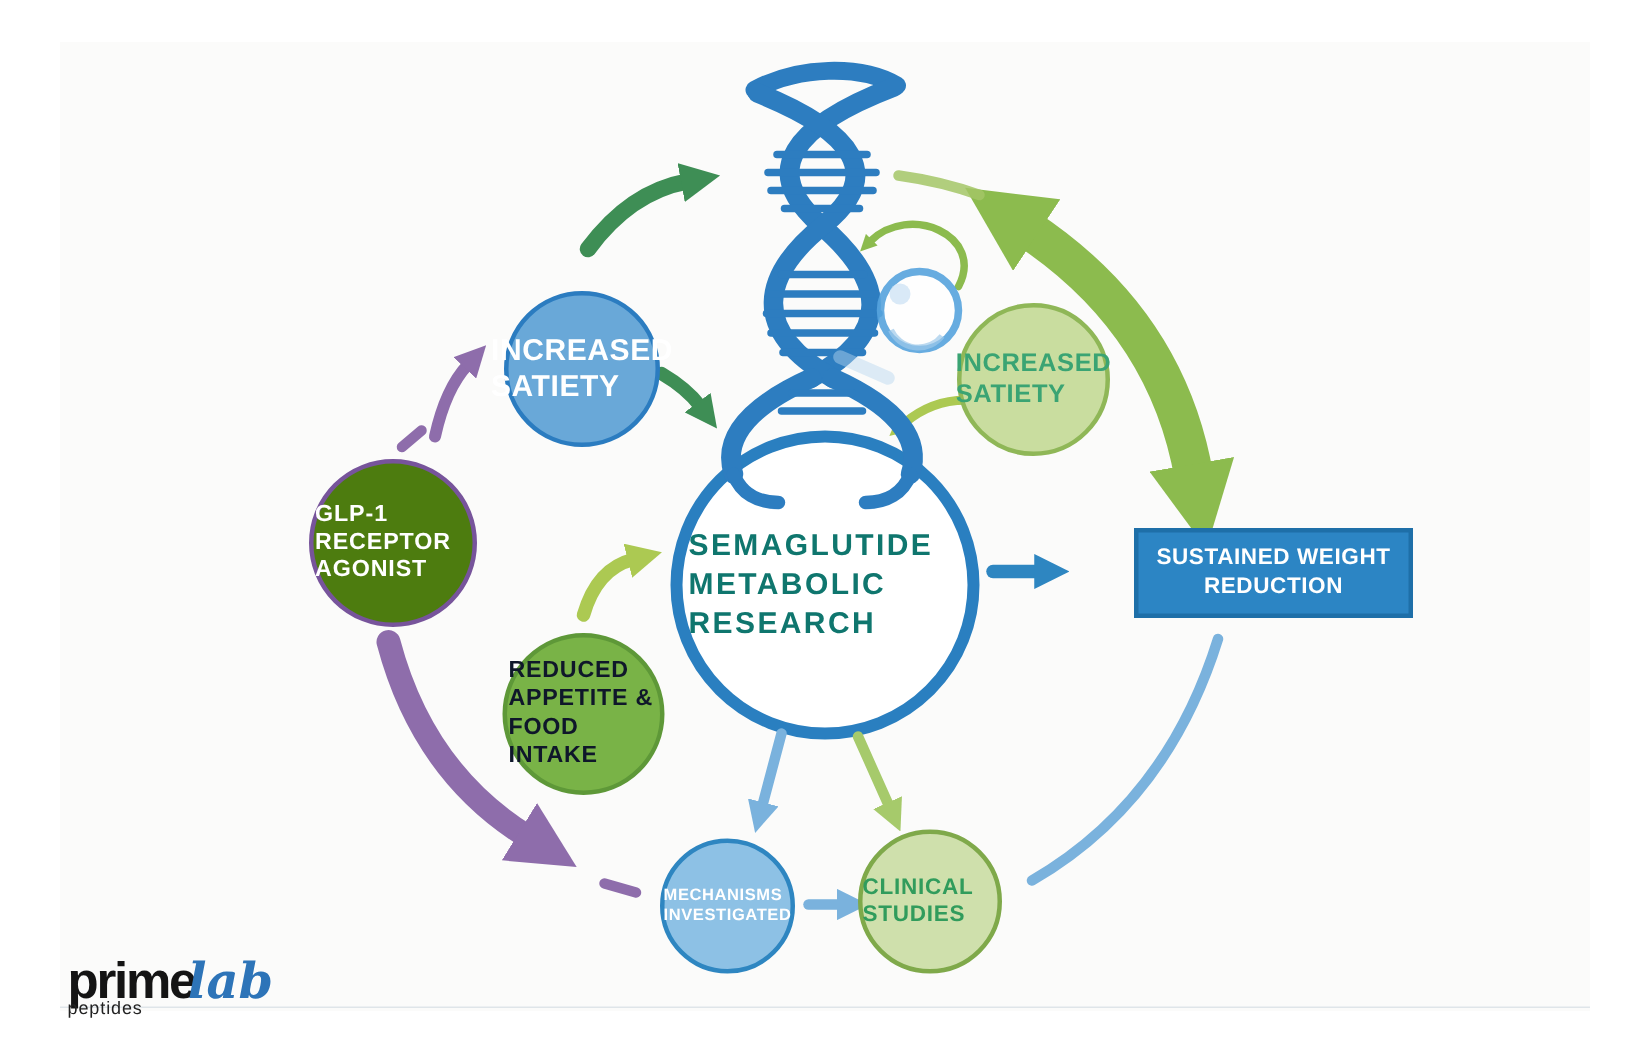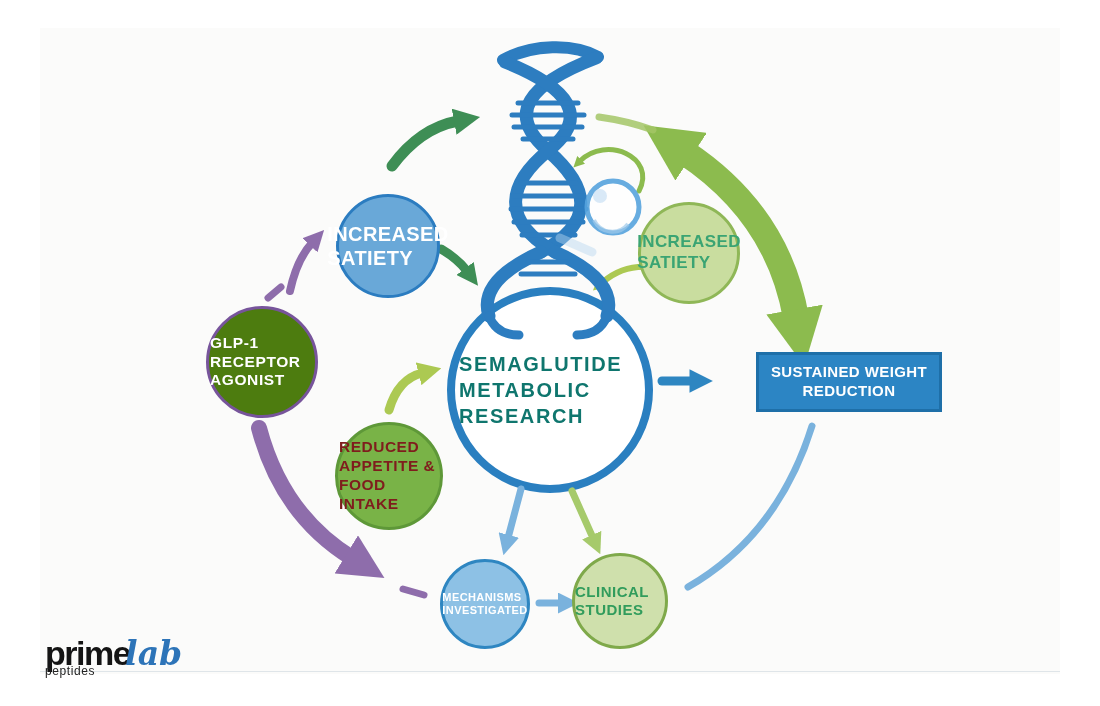--- a/index.html
+++ b/index.html
@@ -15,21 +15,21 @@
   .n-center{left:447px;top:287px;width:206px;height:206px;background:#ffffff;
             border:8px solid #2a7fc0;color:#0f766e;z-index:1;}
   .n-center .lbl{width:182px;font-size:20px;letter-spacing:1.6px;line-height:1.3;}
 
   .n-sat-l{left:336px;top:194px;width:104px;height:104px;background:#69a8d8;border:3px solid #2b7cc0;color:#fff;}
   .n-sat-l .lbl{width:158px;font-size:20px;letter-spacing:.4px;}
 
   .n-glp1{left:206px;top:306px;width:112px;height:112px;background:#4d7c0f;border:3px solid #77549b;color:#fff;}
   .n-glp1 .lbl{width:104px;font-size:15.5px;letter-spacing:.6px;}
 
-  .n-red{left:335px;top:422px;width:108px;height:108px;background:#79b347;border:3px solid #5e9838;color:#7f1d1d;}
+  .n-red{left:335px;top:422px;width:108px;height:108px;background:#79b347;border:3px solid #5e9838;color:#0f172a;}
   .n-red .lbl{width:100px;font-size:15.5px;letter-spacing:.5px;}
 
   .n-sat-r{left:638px;top:202px;width:102px;height:102px;background:#c9dd9f;border:3px solid #8fb757;color:#3aa473;}
   .n-sat-r .lbl{width:132px;font-size:17px;letter-spacing:.4px;}
 
   .n-mech{left:440px;top:559px;width:90px;height:90px;background:#8dc1e5;border:3px solid #2e86c1;color:#fff;}
   .n-mech .lbl{width:104px;font-size:11px;letter-spacing:.4px;}
 
   .n-clin{left:572px;top:553px;width:96px;height:96px;background:#cfe0ac;border:3px solid #7fa94a;color:#319c5c;}
   .n-clin .lbl{width:92px;font-size:15px;letter-spacing:.5px;}

